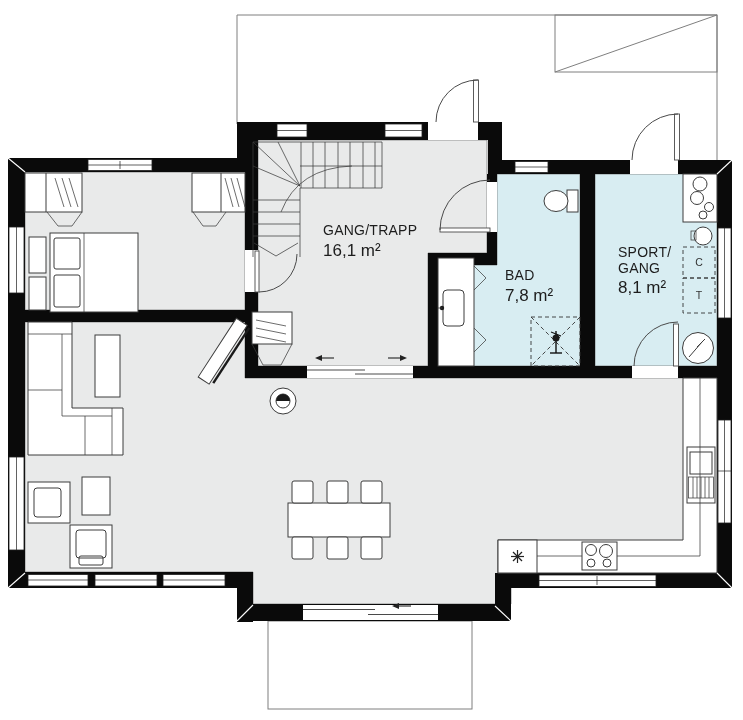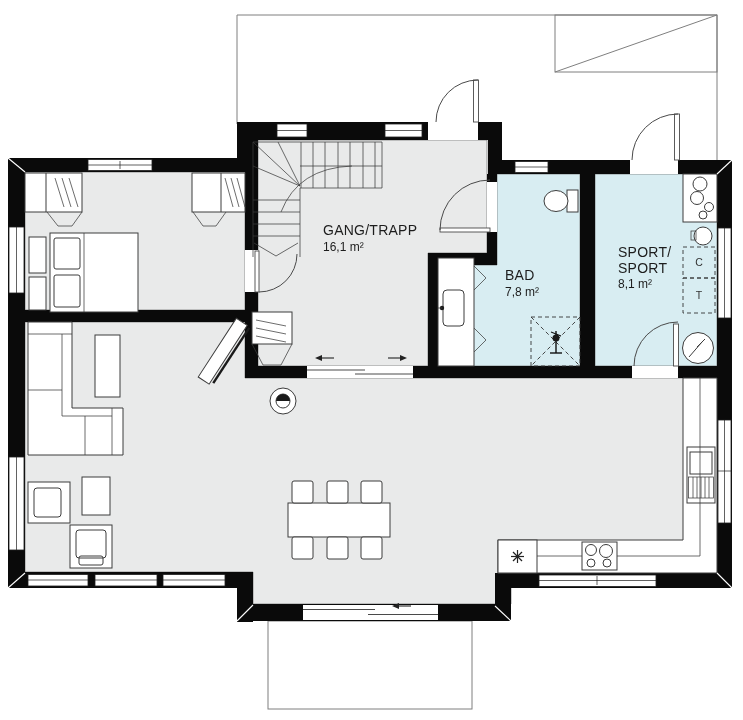--- a/index.html
+++ b/index.html
@@ -25,21 +25,21 @@
   .dark{fill:#1a1a1a;stroke:none;}
   .arrow{stroke:#222;stroke-width:1.1;fill:none;}
   .ahead{fill:#222;stroke:none;}
   .miter{stroke:#fff;stroke-width:1.1;}
   .appl-label{font:10.5px "Liberation Sans",sans-serif;fill:#333;text-anchor:middle;}
   
   .room-label{
     position:absolute;color:var(--c-label_text,#1d1d1d);white-space:nowrap;
     font-size:14px;line-height:1.12;letter-spacing:.25px;
   }
-  .room-label .area{font-size:12px;letter-spacing:0;margin-top:2px;}
+  .room-label .area{font-size:17px;letter-spacing:0;margin-top:2px;}
 </style>
 </head>
 <body>
 
 <div class="plan">
 <svg width="743" height="720" viewBox="0 0 743 720">
 
   <g>
     <polyline class="out" points="237,124 237,15 717,15 717,161"></polyline>
     <rect class="out" x="555" y="15" width="162" height="57"></rect>
@@ -365,16 +365,16 @@
   <div class="room-label" style="left:323px;top:223px">
     <div>GANG/TRAPP</div>
     <div class="area">16,1 m²</div>
   </div>
   <div class="room-label" style="left:505px;top:268px">
     <div>BAD</div>
     <div class="area">7,8 m²</div>
   </div>
   <div class="room-label" style="left:618px;top:245px">
     <div>SPORT/</div>
-    <div>SPORT</div>
+    <div>GANG</div>
     <div class="area">8,1 m²</div>
   </div>
 </div>
 
 </body></html>

